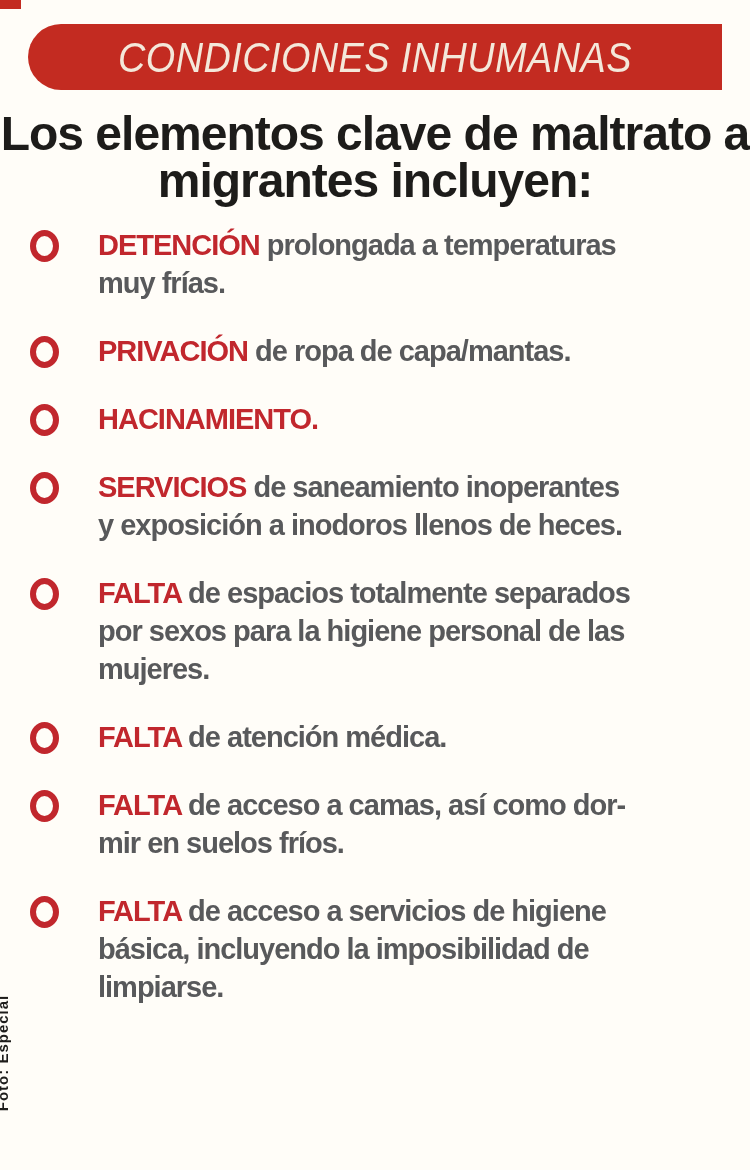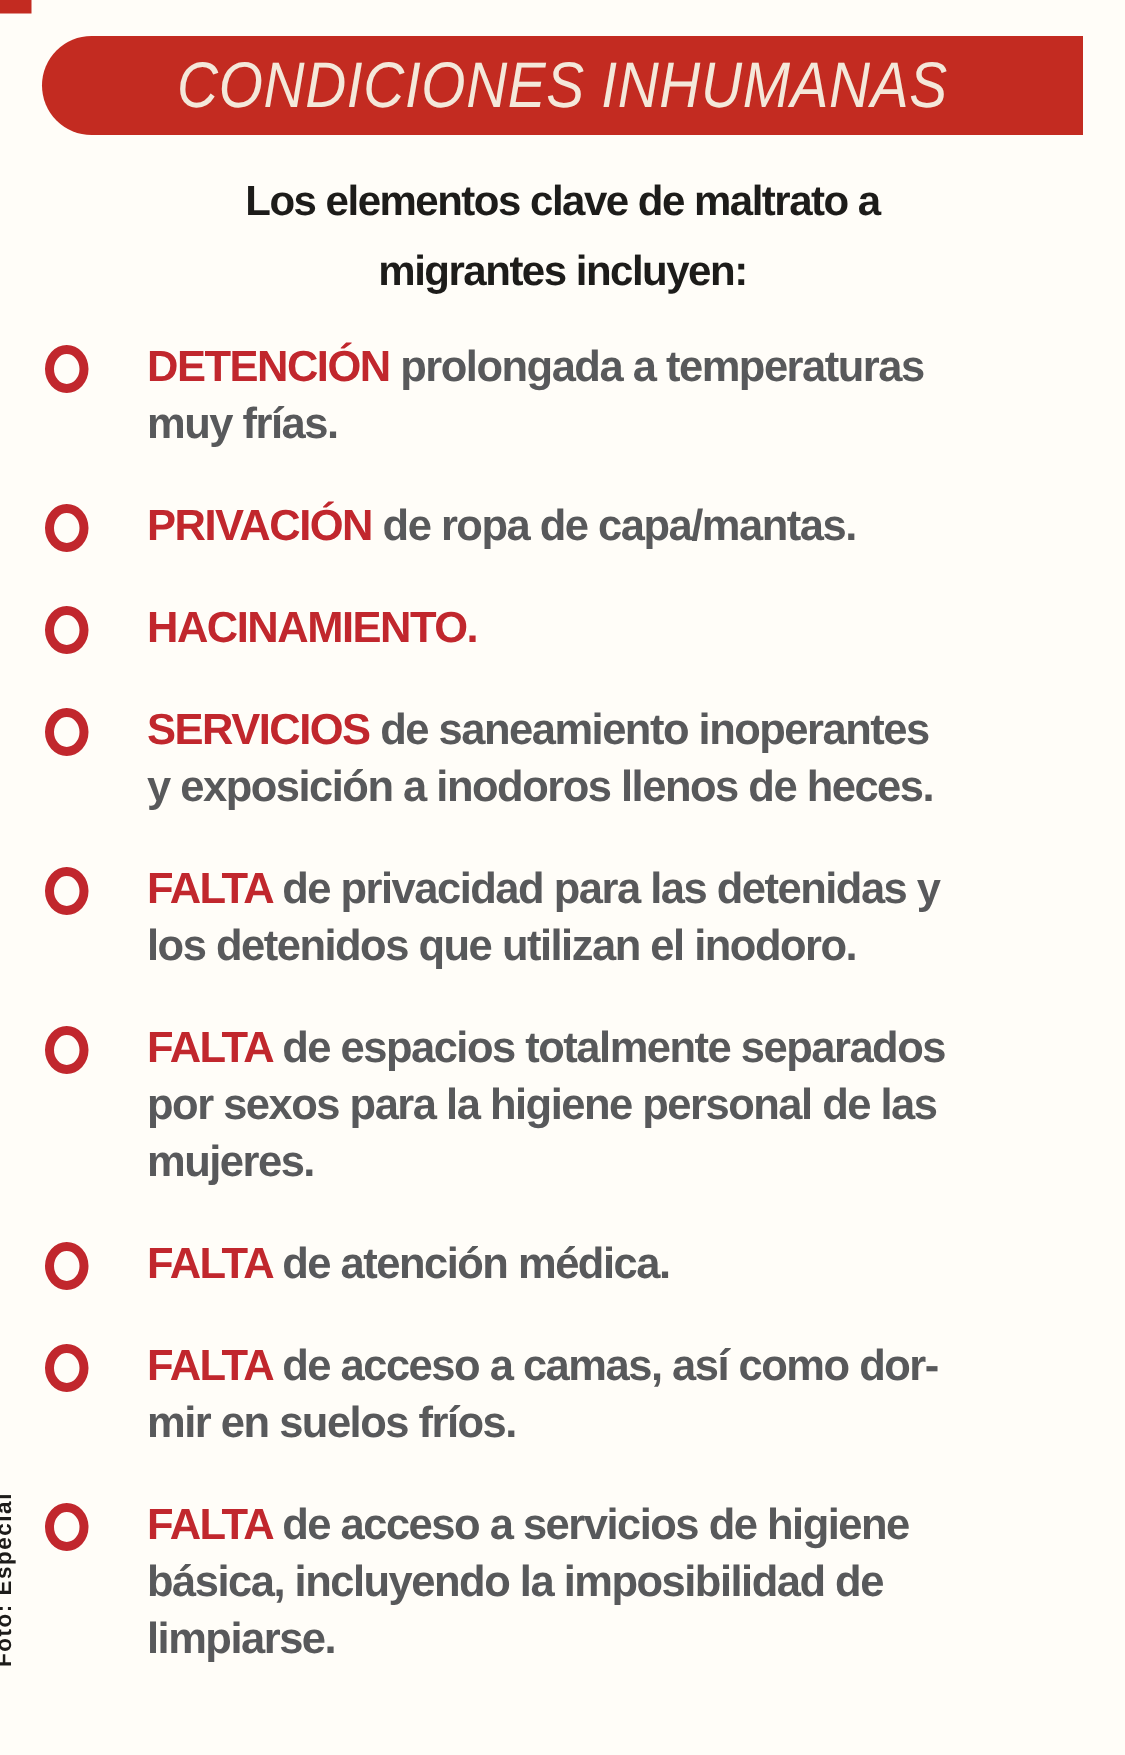--- a/index.html
+++ b/index.html
@@ -28,21 +28,21 @@
     font-weight: 400;
     letter-spacing: 0.5px;
     transform: scaleX(0.88);
     white-space: nowrap;
   }
   .intro-heading {
     margin-top: 20px;
     text-align: center;
     color: #1d1c1a;
     font-weight: bold;
-    font-size: 28px;
+    font-size: 48px;
     line-height: 47px;
     letter-spacing: -1px;
     white-space: pre-line;
   }
   .item-list {
     margin: 22px 24px 0 30px;
   }
   .list-item {
     display: flex;
     align-items: flex-start;
@@ -111,25 +111,20 @@
     <div class="bullet-ring"></div>
     <div class="item-text"><span class="item-keyword">HACINAMIENTO.</span><span></span></div>
   </div>
 
   <div class="list-item">
     <div class="bullet-ring"></div>
     <div class="item-text"><span class="item-keyword">SERVICIOS</span><span> de saneamiento inoperantes
 y exposición a inodoros llenos de heces.</span></div>
   </div>
 
-  <div class="list-item">
-    <div class="bullet-ring"></div>
-    <div class="item-text"><span class="item-keyword">FALTA</span><span> de privacidad para las detenidas y
-los detenidos que utilizan el inodoro.</span></div>
-  </div>
 
   <div class="list-item">
     <div class="bullet-ring"></div>
     <div class="item-text"><span class="item-keyword">FALTA</span><span> de espacios totalmente separados
 por sexos para la higiene personal de las
 mujeres.</span></div>
   </div>
 
   <div class="list-item">
     <div class="bullet-ring"></div>

